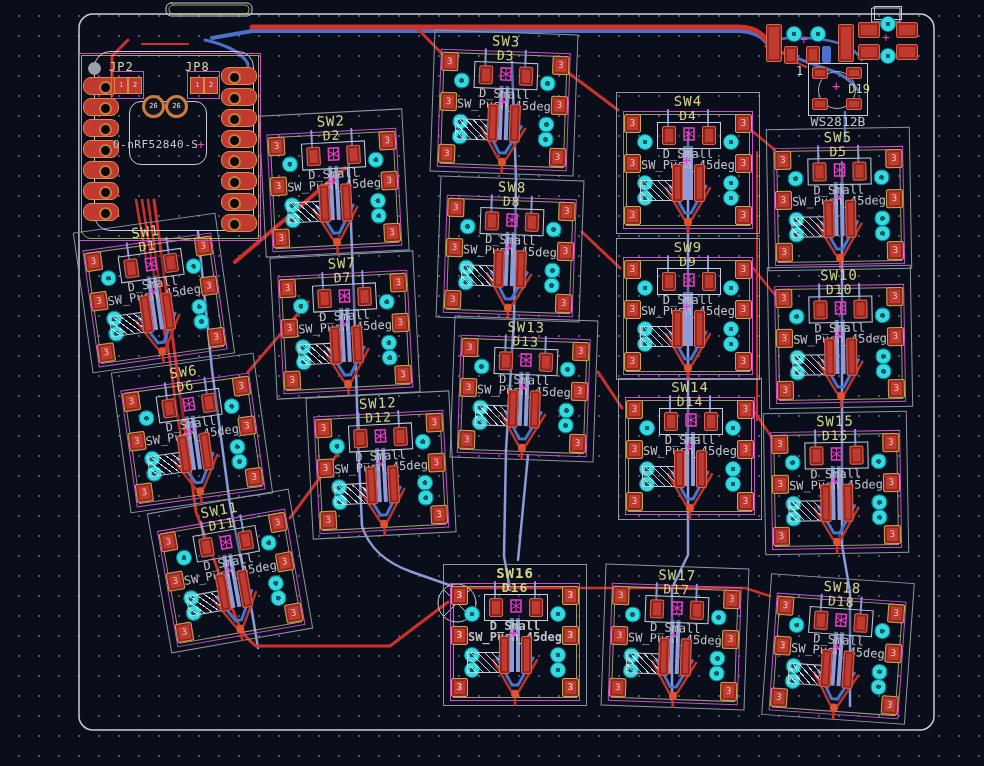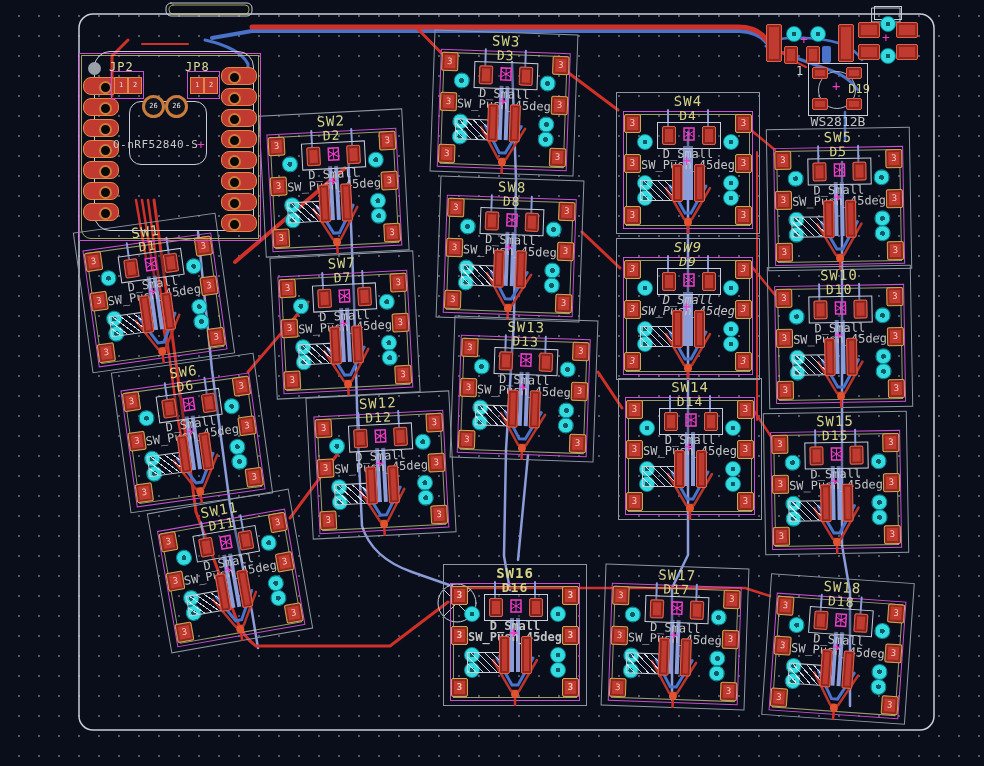--- a/index.html
+++ b/index.html
@@ -544,21 +544,21 @@
       <div class="via v-l3"></div>
       <div class="via v-r1"></div>
       <div class="via v-r2"></div>
       <div class="via v-r3"></div>
 
       <div class="u-hatch"></div>
       <div class="u-sp sp1"></div>
       <div class="u-sp sp2"></div>
     </div>
 
-    <div class="unit" style="left: 616px; top: 238px; font-style: italic;">
+    <div class="unit" style="left: 616px; top: 238px;">
       <div class="u-outer"></div>
       <div class="u-court"></div>
       <div class="u-silk"></div>
 
       <svg width="144" height="142" viewBox="0 0 144 142">
         <g fill="none" stroke-linecap="round">
           <path d="M52,18 V34" stroke="#8b9cd8" stroke-width="2"></path>
           <path d="M92,18 V34" stroke="#8b9cd8" stroke-width="2"></path>
           <rect x="67" y="54" width="4" height="54" fill="#8b9cd8"></rect>
           <rect x="73" y="54" width="4" height="54" fill="#8b9cd8"></rect>

